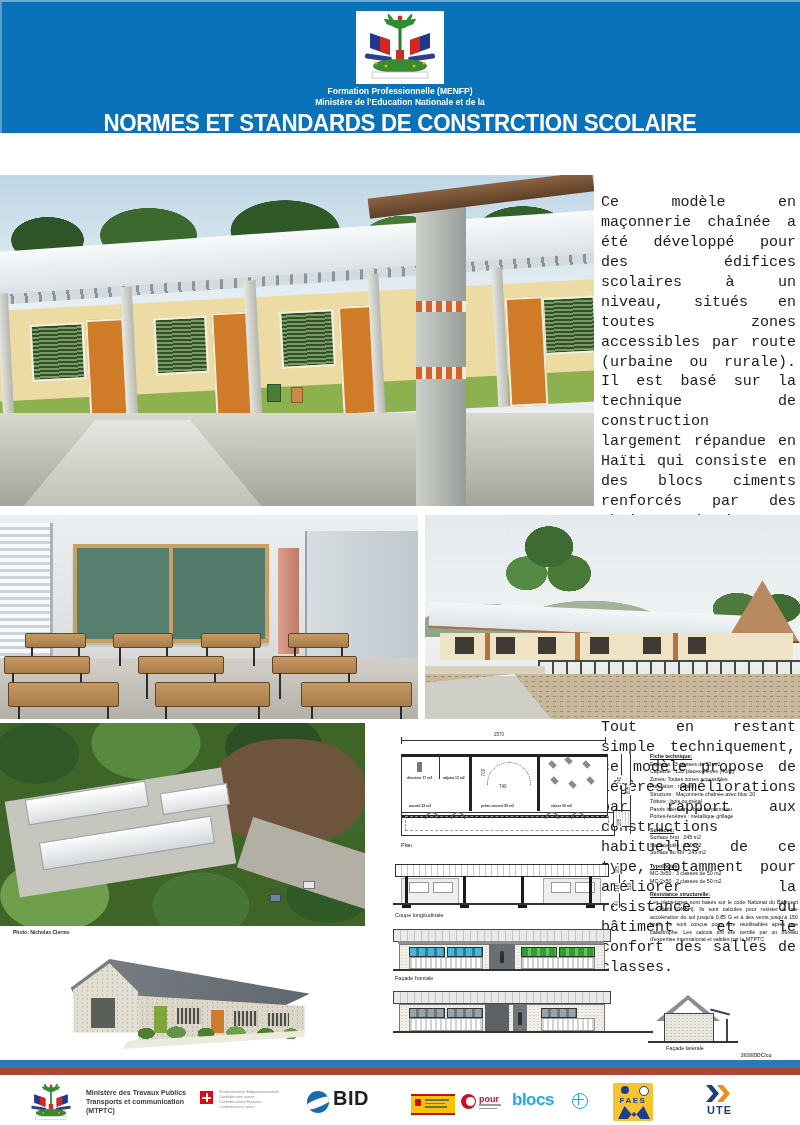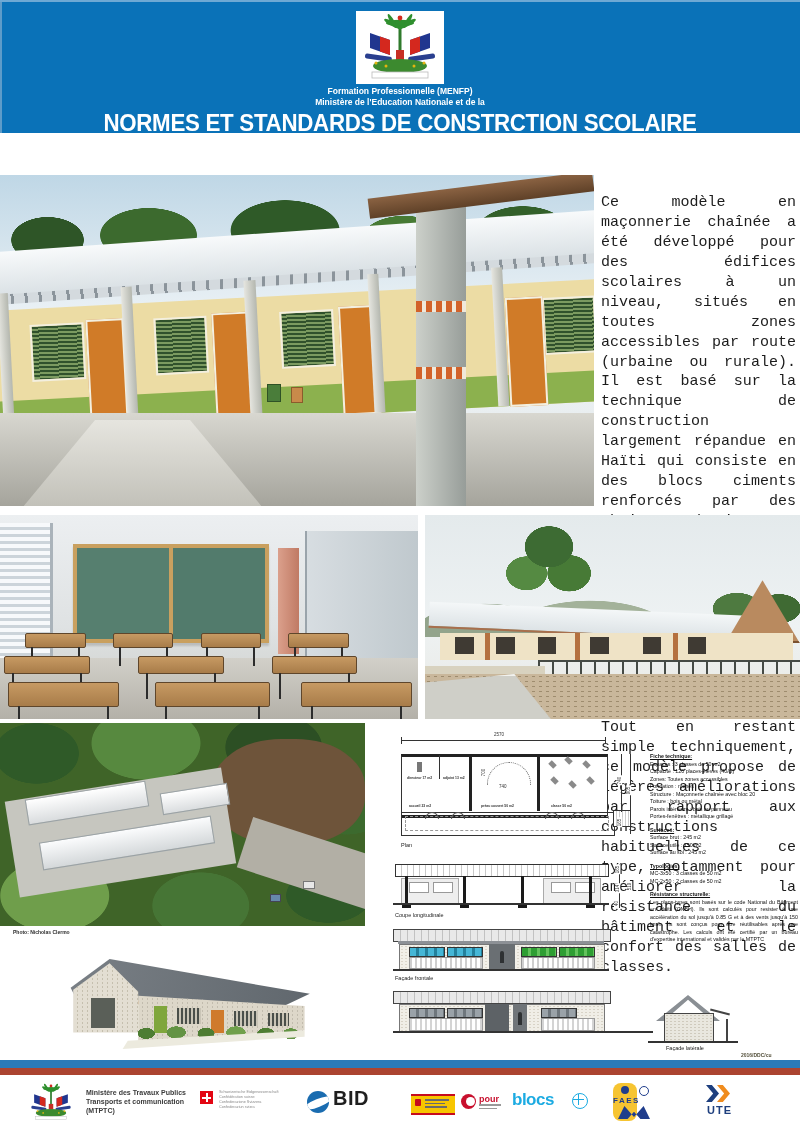--- a/index.html
+++ b/index.html
@@ -48,21 +48,21 @@
   .spain-box{left:411px;top:1094px;width:44px;height:17px;background:#f7c500;border-top:2px solid #c60b1e;border-bottom:2px solid #c60b1e;}
   .spain-crest{position:absolute;left:4px;top:3px;width:6px;height:7px;background:#c60b1e;border-radius:1px;}
   .micro-bar{position:absolute;height:1.5px;background:#6b6b6b;}
   .aecid-c{left:461px;top:1094px;width:15px;height:15px;border-radius:50%;background:#c8102e;}
   .aecid-c:before{content:"";position:absolute;left:5px;top:3px;width:9px;height:9px;border-radius:50%;background:#fff;}
   .aecid-txt{left:479px;top:1094px;font-size:9px;font-weight:bold;color:#c8102e;}
   .unicef-txt{left:512px;top:1090px;font-size:17px;font-weight:bold;color:#1cabe2;letter-spacing:-0.5px;}
   .unicef-globe{left:572px;top:1093px;width:14px;height:14px;border:1.4px solid #1cabe2;border-radius:50%;}
   .unicef-globe:before{content:"";position:absolute;left:0;top:5px;width:11px;height:1.2px;background:#1cabe2;}
   .unicef-globe:after{content:"";position:absolute;left:4.8px;top:0;width:1.2px;height:11px;background:#1cabe2;}
-  .faes-box{left:613px;top:1083px;width:24px;height:38px;background:#f6c431;border-radius:8px;text-align:center;}
+  .faes-box{left:613px;top:1083px;width:40px;height:38px;background:#f6c431;border-radius:2px;text-align:center;}
   .faes-head{position:absolute;top:3px;width:8px;height:8px;border-radius:50%;background:#1f3d8c;}
   .faes-txt{position:absolute;left:0;top:13px;width:100%;font-size:8px;font-weight:800;color:#1f3d8c;letter-spacing:1.5px;}
   .faes-m{position:absolute;left:5px;top:23px;width:32px;height:13px;background:#1f3d8c;clip-path:polygon(0 100%,20% 0,50% 85%,80% 0,100% 100%,70% 100%,50% 45%,30% 100%);}
   .ute-chev{position:absolute;width:13px;height:17px;clip-path:polygon(0 0,45% 0,100% 50%,45% 100%,0 100%,55% 50%);}
   .ute-txt{left:707px;top:1104px;font-size:11px;font-weight:800;color:#1e3f7e;letter-spacing:1px;}
   .credit{left:13px;top:929px;font-size:5px;font-weight:bold;color:#2b2b2b;}
   .ref{left:741px;top:1052px;font-size:5px;font-weight:bold;color:#54503b;}
 </style>
 </head>
 <body>

